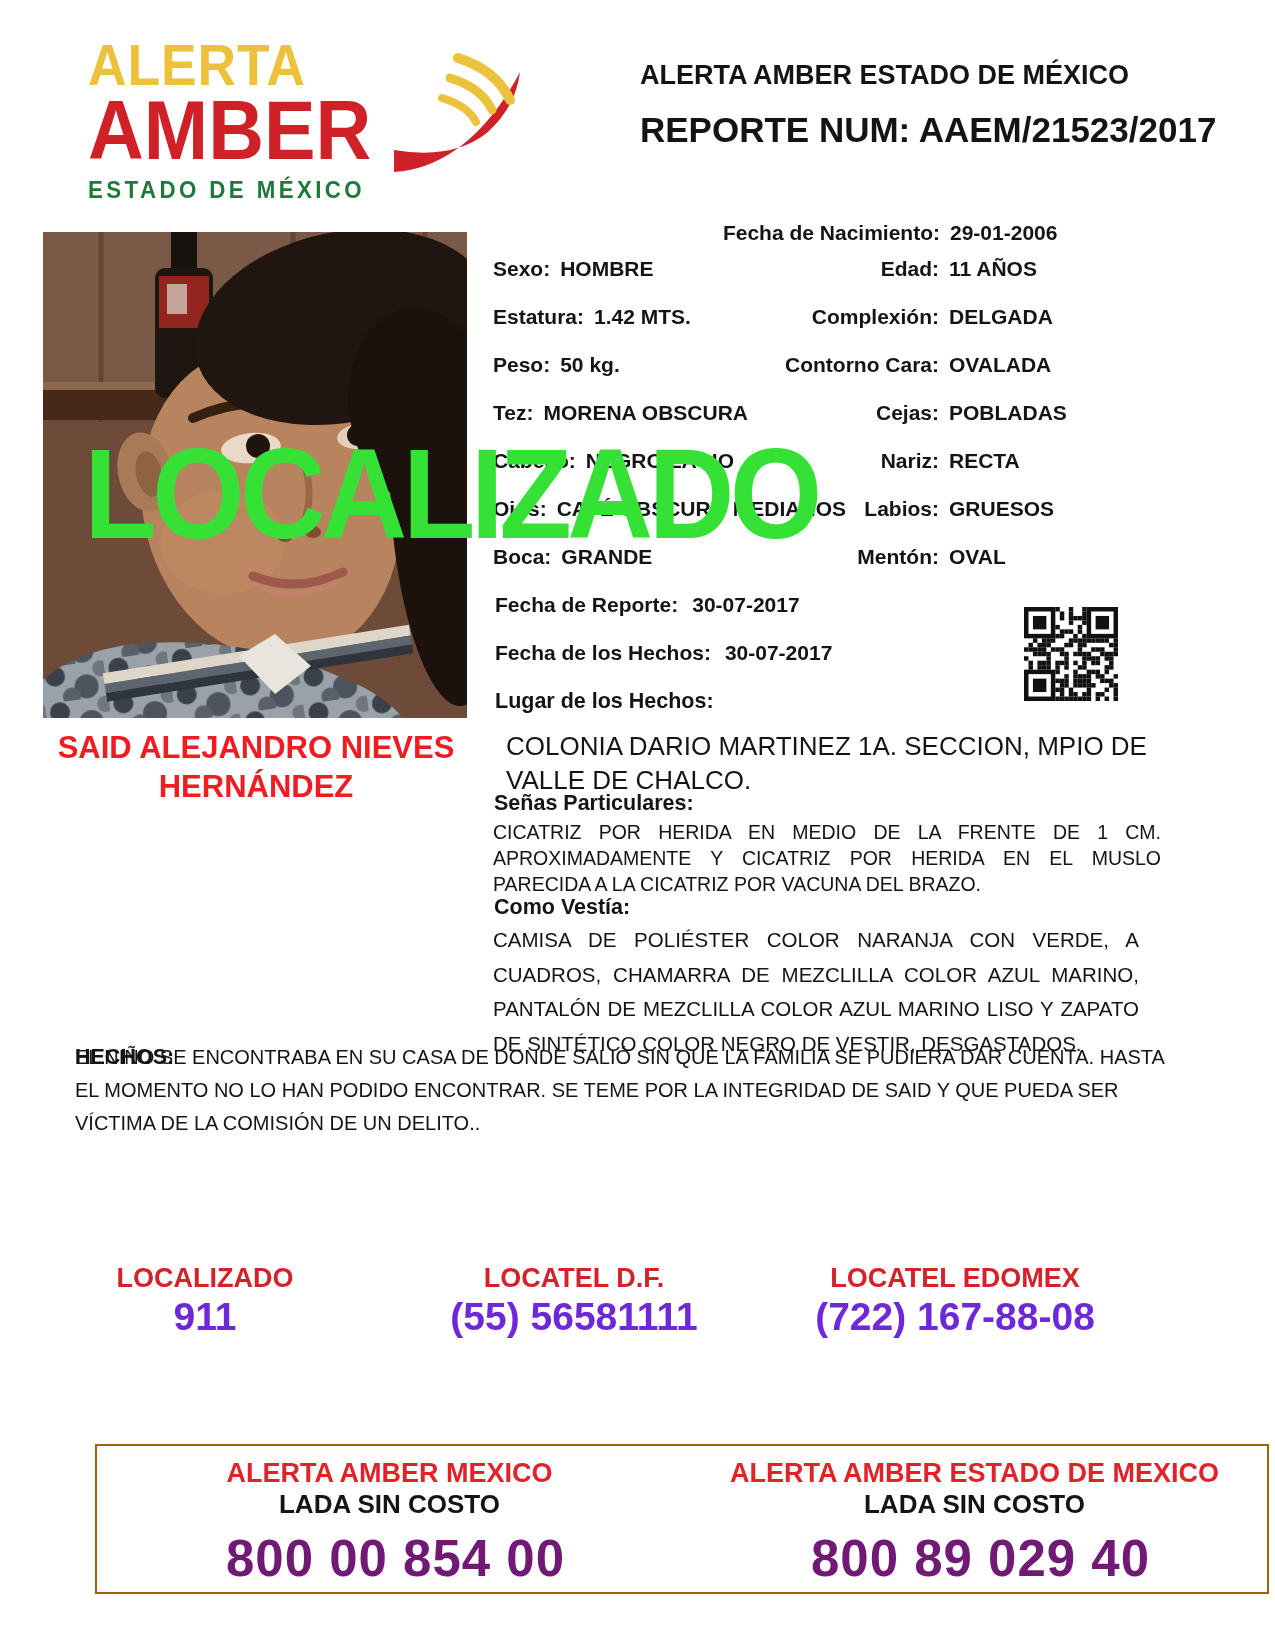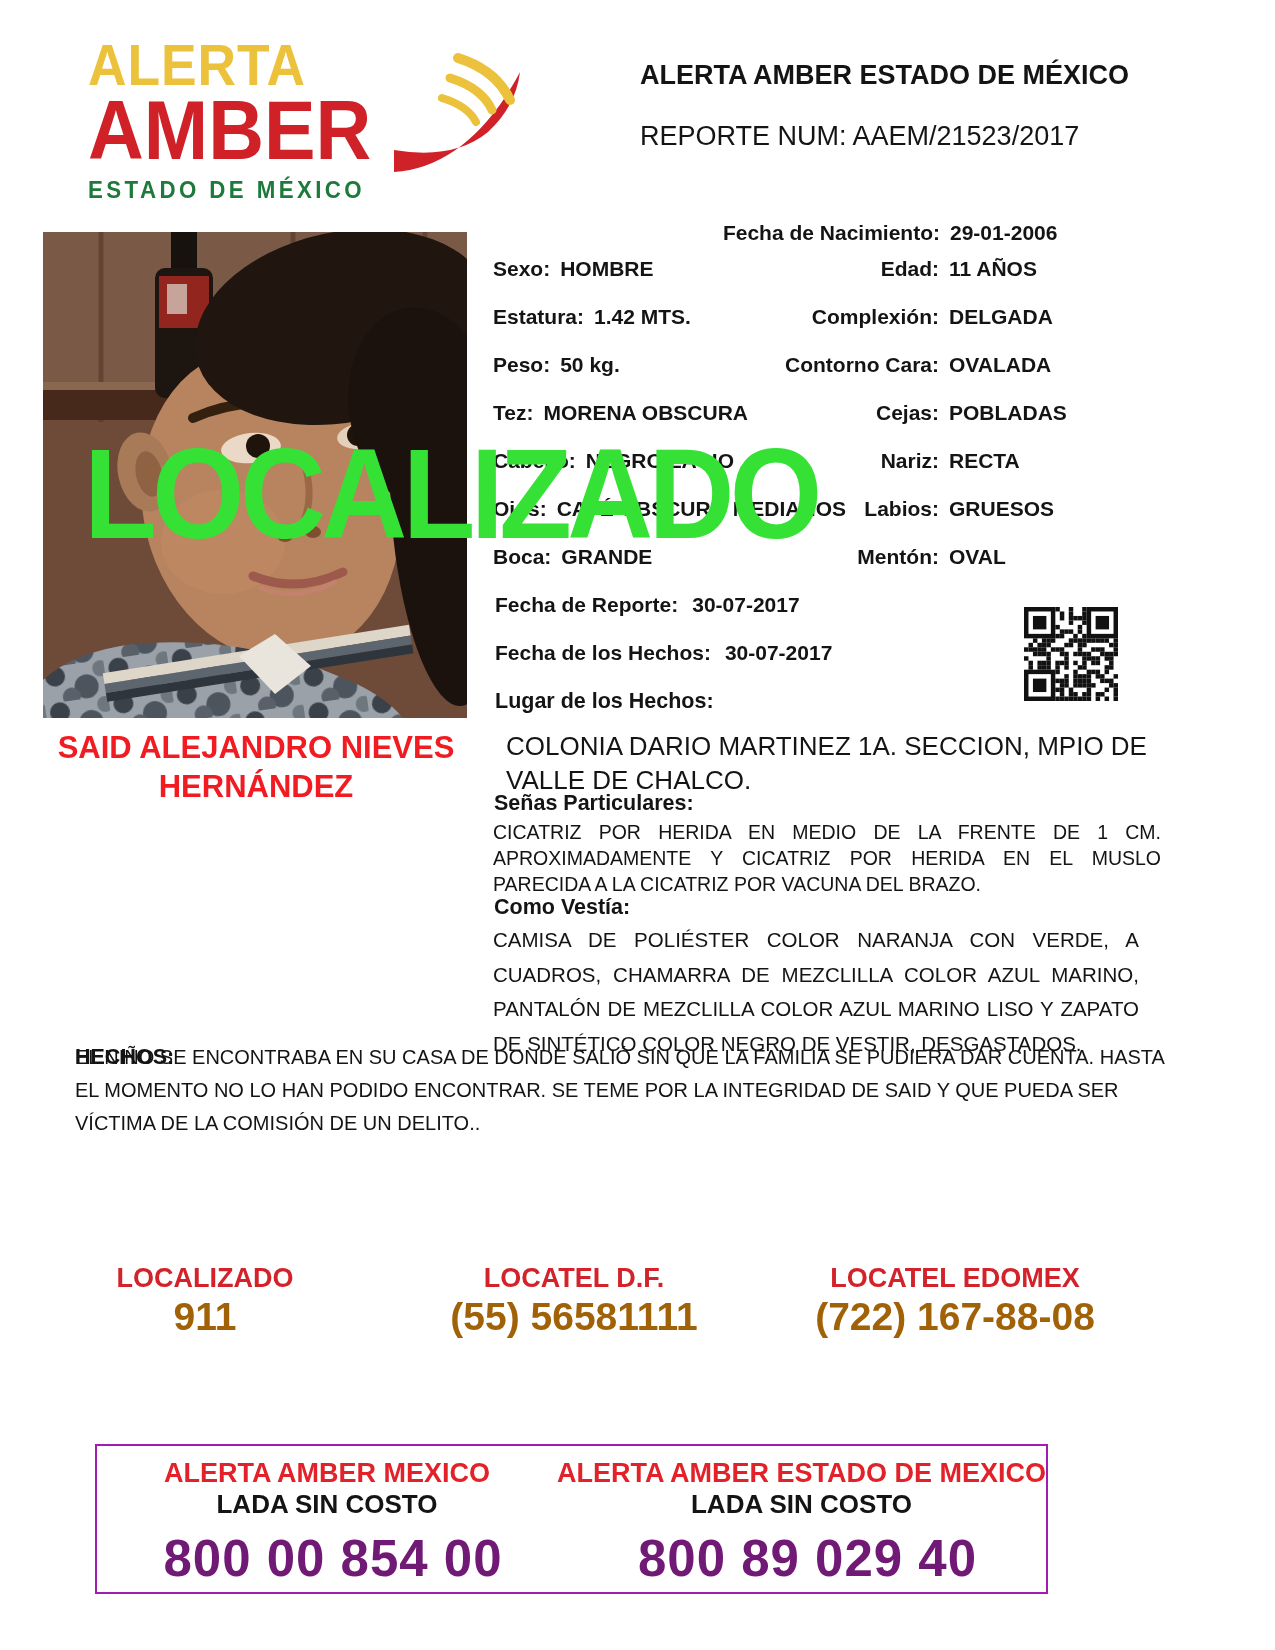--- a/index.html
+++ b/index.html
@@ -11,21 +11,21 @@
   .logo-alerta{font-size:58px;font-weight:700;color:#ecc23c;line-height:1;
                transform:scaleX(.92);transform-origin:left top;letter-spacing:1px;}
   .logo-amber{font-size:84px;font-weight:700;color:#cf2127;line-height:.92;margin-top:-2px;
               transform:scaleX(.92);transform-origin:left top;letter-spacing:0px;}
   .logo-estado{font-size:23px;font-weight:700;color:#1d7a3b;letter-spacing:3.5px;margin-top:8px;
                transform:scaleX(.97);transform-origin:left top;}
   .logo-swoosh{position:absolute;left:300px;top:8px;width:145px;height:165px;}
 
   
   .hdr-title{position:absolute;left:640px;top:60px;font-size:27px;font-weight:700;white-space:nowrap;text-align:center;}
-  .hdr-report{position:absolute;left:640px;top:110px;font-size:27px;font-weight:400;white-space:nowrap;margin-top:11px;}
+  .hdr-report{position:absolute;left:640px;top:110px;font-size:35px;font-weight:700;white-space:nowrap;}
 
   
   .photo{position:absolute;left:43px;top:232px;width:424px;height:486px;overflow:hidden;background:#6d4b38;}
   .photo svg{display:block;width:100%;height:100%;}
   .name{position:absolute;left:38px;top:728px;width:436px;text-align:center;
         font-size:31px;font-weight:700;color:#f01c21;line-height:39px;}
 
   
   .wm{position:absolute;left:84px;top:430px;z-index:30;font-size:128px;font-weight:700;
       color:#35e135;letter-spacing:-5px;line-height:1;white-space:nowrap;
@@ -52,24 +52,24 @@
 
   
   .qr{position:absolute;left:1024px;top:607px;width:94px;height:94px;}
 
   
   .contact{position:absolute;text-align:center;}
   .c1{left:85px;top:1263px;width:240px;}
   .c2{left:413px;top:1263px;width:322px;}
   .c3{left:772px;top:1263px;width:366px;}
   .cname{font-size:27px;font-weight:700;color:#d32229;white-space:nowrap;}
-  .cnum{font-size:39px;font-weight:700;color:#a16207;margin-top:1px;white-space:nowrap;}
-
-  
-  .fbox{position:absolute;left:95px;top:1444px;width:953px;height:150px;border:2px solid #a21caf;
+  .cnum{font-size:39px;font-weight:700;color:#6d28d9;margin-top:1px;white-space:nowrap;}
+
+  
+  .fbox{position:absolute;left:95px;top:1444px;width:1174px;height:150px;border:2px solid #a16207;
         display:flex;box-sizing:border-box;}
   .fcol{flex:1;text-align:center;padding-top:12px;}
   .ftitle{font-size:27px;font-weight:700;color:#e22128;white-space:nowrap;}
   .fsub{font-size:26px;font-weight:700;color:#141414;margin-top:0px;white-space:nowrap;}
   .fnum{font-size:51px;font-weight:700;color:#701a75;margin-top:9px;white-space:nowrap;letter-spacing:1px;margin-left:12px;}
 </style>
 </head>
 <body>
 
 <div class="page">

